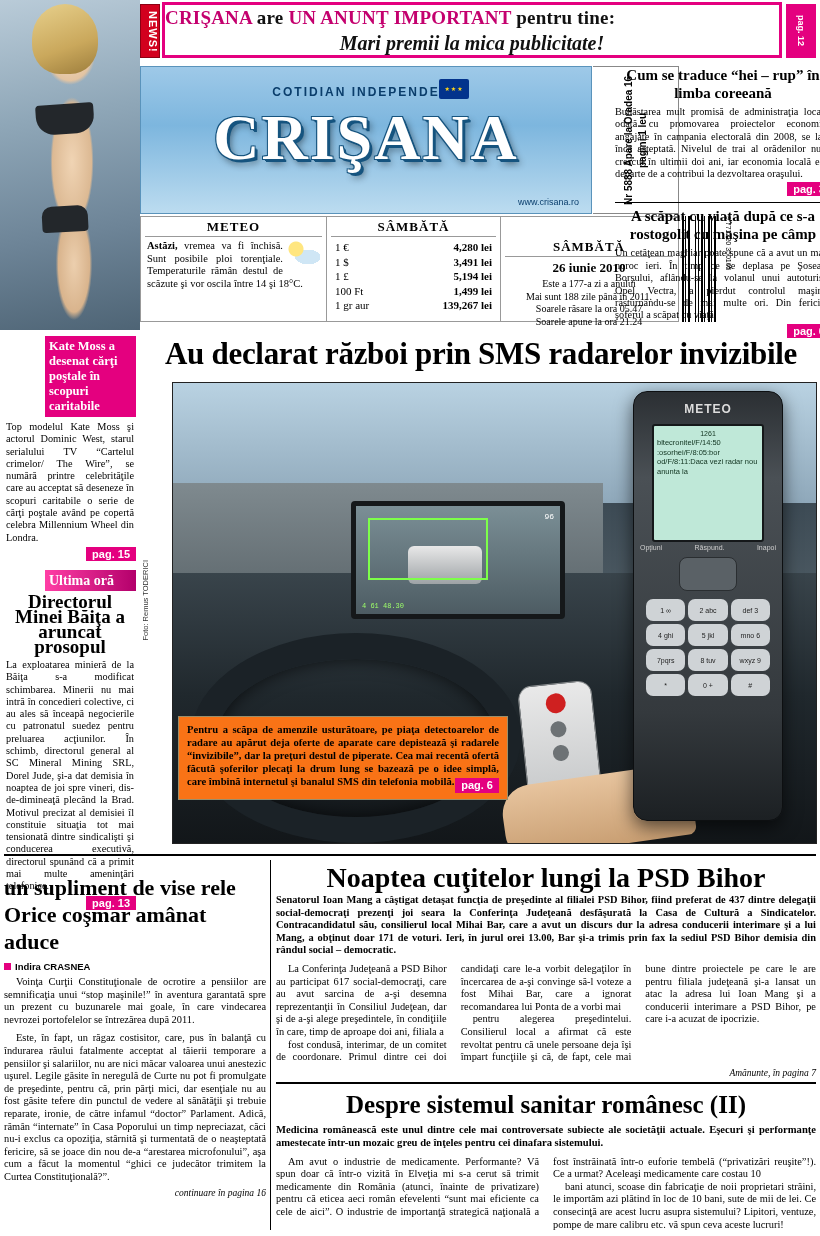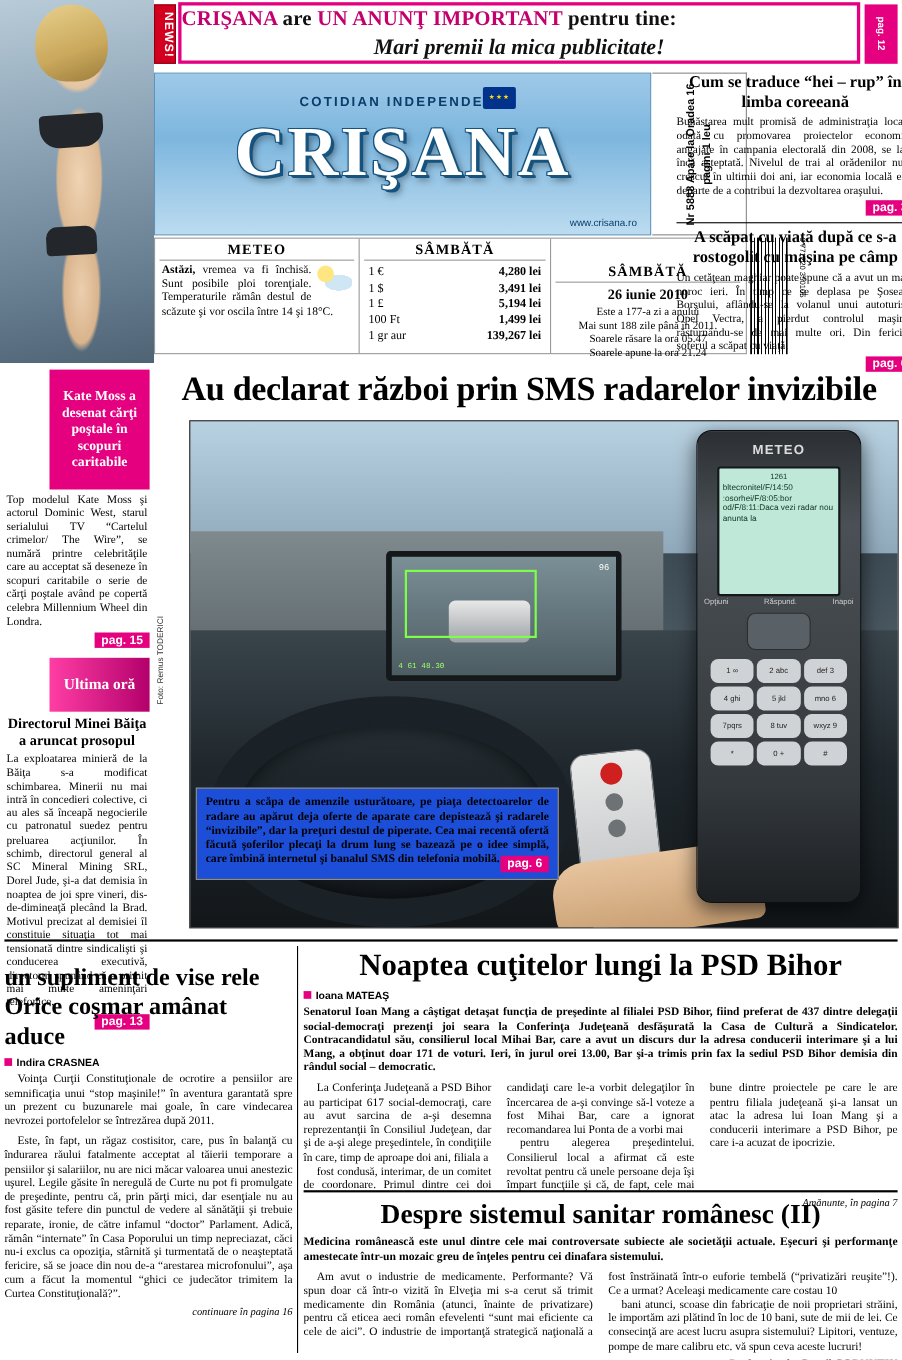--- a/index.html
+++ b/index.html
@@ -153,26 +153,26 @@
   .pagtag {
     display:inline-block; background:#e4007f; color:#fff;
     font-family:"Liberation Sans",sans-serif; font-size:11px; font-weight:bold;
     padding:1px 6px; float:right; margin-top:2px;
   }
 
   
   .leftcol { position:absolute; left:4px; top:336px; width:132px; }
   .lc-band {
     background:#e4007f; color:#fff; font-weight:bold; font-size:12.5px;
-    line-height:15px; padding:17px 4px; text-align:center;margin-left:41px;
+    line-height:15px; padding:3px 4px; margin-left:41px;
   }
   .lc-band.grad { background:linear-gradient(90deg,#ff3ea5,#b3006b); font-size:14px; }
   .lc-body { font-size:10.3px; line-height:12.3px; text-align:justify; padding:4px 2px 0; }
   .lc-sub {
-    font-size:13px; font-weight:bold; line-height:15px; text-align:center;
+    font-size:19px; font-weight:bold; line-height:15px; text-align:center;
     padding:3px 2px 1px;
   }
   .photo-credit {
     position:absolute; left:141px; top:560px;
     font-family:"Liberation Sans",sans-serif; font-size:7.5px;
     writing-mode:vertical-rl; transform:rotate(180deg); color:#333;
   }
 
   
   .mainhead {
@@ -245,21 +245,21 @@
   .mp-remote .btn { width:20px; height:20px; border-radius:50%; margin:9px auto 0; background:#cf2020; }
   .mp-remote .btn2 { width:16px; height:16px; border-radius:50%; margin:8px auto 0; background:#6d7275; }
   .mp-hand {
     position:absolute; left:330px; top:392px; width:190px; height:72px;
     background:linear-gradient(180deg,#e7c49e,#c99f73); border-radius:30px 16px 8px 24px;
     transform:rotate(-8deg);
   }
 
   .callout {
     position:absolute; left:178px; top:716px; width:330px;
-    background:#1d4ed8; border:1px solid #9b8f6a; padding:6px 8px;
+    background:#f97316; border:1px solid #9b8f6a; padding:6px 8px;
     font-size:10.6px; line-height:13px; text-align:justify; font-weight:bold;
   }
   .callout .pagtag { float:right; margin-top:3px; }
 
   
   .hr-thick { position:absolute; left:4px; width:812px; border-top:2px solid #000; }
   .vrule { position:absolute; border-left:1px solid #000; }
 
   .low-left { position:absolute; left:4px; top:862px; width:262px; }
   .ll-head { font-size:22px; font-weight:bold; line-height:27px; }
@@ -439,21 +439,20 @@
     <div class="ll-head" style="margin-top:12px">un supliment de vise rele</div>
     <div class="ll-head">Orice coşmar amânat aduce</div>
     <div class="byline"><span class="sq"></span><span>Indira CRASNEA</span></div>
     <div class="body-txt" style="text-indent:12px">Voinţa Curţii Constituţionale de ocrotire a pensiilor are semnificaţia unui “stop maşinile!” în aventura garantată spre un prezent cu buzunarele mai goale, în care vindecarea nevrozei portofelelor se întrezărea după 2011.</div>
     <div class="body-txt" style="text-indent:12px; margin-top:6px">Este, în fapt, un răgaz costisitor, care, pus în balanţă cu îndurarea răului fatalmente acceptat al tăierii temporare a pensiilor şi salariilor, nu are nici măcar valoarea unui anestezic uşurel. Legile găsite în neregulă de Curte nu pot fi promulgate de preşedinte, pentru că, prin părţi mici, dar esenţiale nu au fost găsite tefere din punctul de vedere al sănătăţii şi trebuie reparate, ironie, de către infamul “doctor” Parlament. Adică, rămân “internate” în Casa Poporului un timp nepreciazat, căci nu-i exclus ca opoziţia, stârnită şi turmentată de o neaşteptată fericire, să se joace din nou de-a “arestarea microfonului”, aşa cum a făcut la momentul “ghici ce judecător trimitem la Curtea Constituţională?”.</div>
     <div class="cont">continuare în pagina 16</div>
   </div>
 
   <div class="low-mid">
     <div class="lm-head">Noaptea cuţitelor lungi la PSD Bihor</div>
-    <div class="byline"><span class="sq"></span><span>Ioana MATEAŞ</span></div>
     <div class="body-txt" style="font-weight:bold">Senatorul Ioan Mang a câştigat detaşat funcţia de preşedinte al filialei PSD Bihor, fiind preferat de 437 dintre delegaţii social-democraţi prezenţi joi seara la Conferinţa Judeţeană desfăşurată la Casa de Cultură a Sindicatelor. Contracandidatul său, consilierul local Mihai Bar, care a avut un discurs dur la adresa conducerii interimare şi a lui Mang, a obţinut doar 171 de voturi. Ieri, în jurul orei 13.00, Bar şi-a trimis prin fax la sediul PSD Bihor demisia din rândul social – democratic.</div>
     <div class="two-col" style="column-count:3">
       <div class="body-txt" style="text-indent:12px">La Conferinţa Judeţeană a PSD Bihor au participat 617 social-democraţi, care au avut sarcina de a-şi desemna reprezentanţii în Consiliul Judeţean, dar şi de a-şi alege preşedintele, în condiţiile în care, timp de aproape doi ani, filiala a</div>
       <div class="body-txt" style="text-indent:12px">fost condusă, interimar, de un comitet de coordonare. Primul dintre cei doi candidaţi care le-a vorbit delegaţilor în încercarea de a-şi convinge să-l voteze a fost Mihai Bar, care a ignorat recomandarea lui Ponta de a vorbi mai</div>
       <div class="body-txt" style="text-indent:12px">pentru alegerea preşedintelui. Consilierul local a afirmat că este revoltat pentru că unele persoane deja îşi împart funcţiile şi că, de fapt, cele mai bune dintre proiectele pe care le are pentru filiala judeţeană şi-a lansat un atac la adresa lui Ioan Mang şi a conducerii interimare a PSD Bihor, pe care i-a acuzat de ipocrizie.</div>
     </div>
     <div class="cont">Amănunte, în pagina 7</div>
   </div>
 
   <div class="low-bot">

